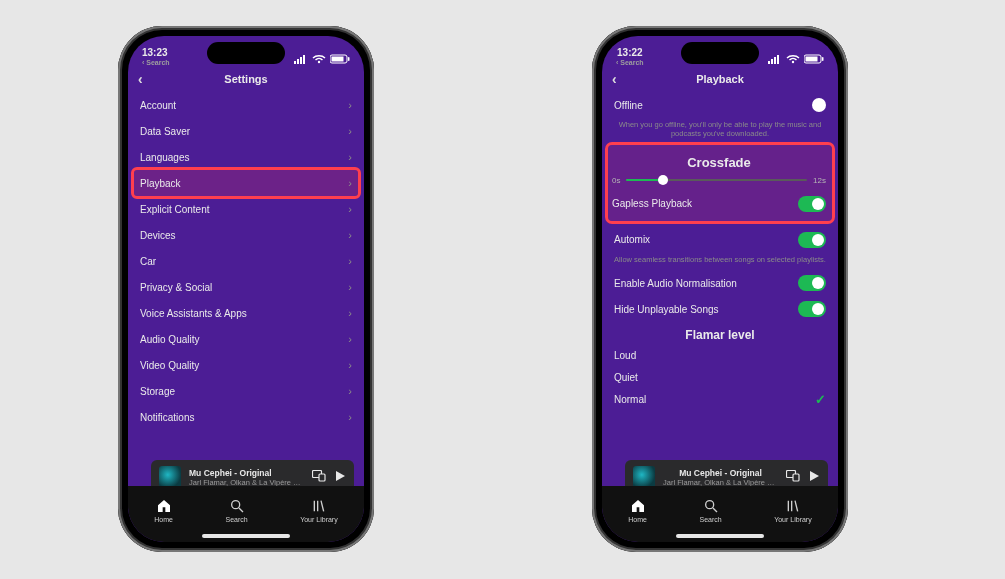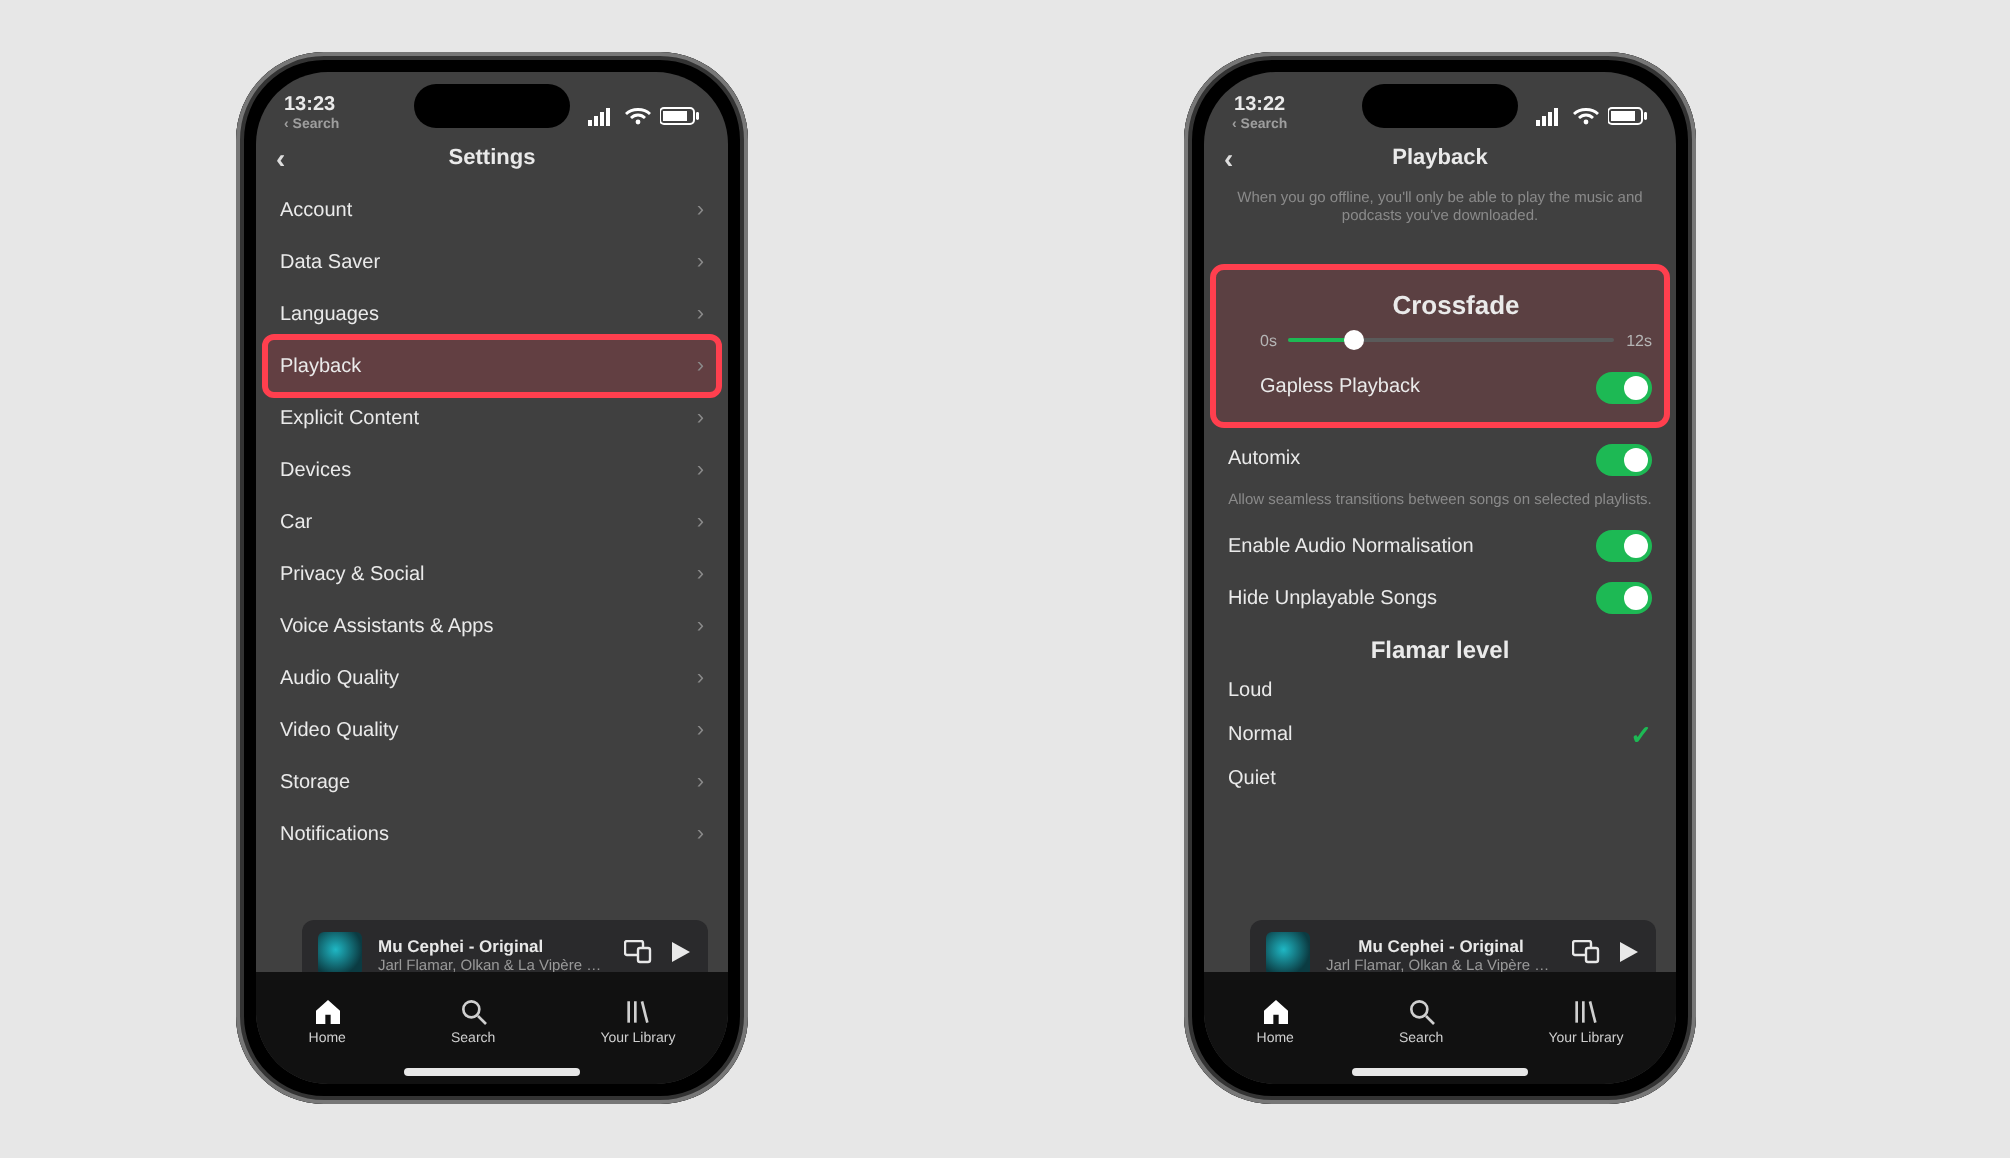--- a/index.html
+++ b/index.html
@@ -1,35 +1,35 @@
 <!DOCTYPE html>
 <html><head>
 <meta charset="utf-8">
 <style>
   html,body{margin:0;padding:0;width:1005px;height:579px;background:#e7e7e7;font-family:-apple-system,BlinkMacSystemFont,"Segoe UI",Helvetica,Arial,sans-serif;}
   .stage{position:relative;width:1005px;height:579px;}
   .phone{position:absolute;top:26px;width:256px;height:526px;border-radius:44px;background:#000;box-shadow:0 0 0 2px #777 inset,0 0 0 4px #333 inset;padding:10px 10px 10px 10px;box-sizing:border-box;}
   .phone.left{left:118px;}
   .phone.right{left:592px;text-align:center;}
-  .screen{position:relative;width:100%;height:100%;border-radius:36px;background:#404040;overflow:hidden;color:#eaeaea;font-size:10px;}
+  .screen{position:relative;width:100%;height:100%;border-radius:36px;background:#4c1d95;overflow:hidden;color:#eaeaea;font-size:10px;}
   .island{position:absolute;top:6px;left:50%;transform:translateX(-50%);width:78px;height:22px;background:#000;border-radius:14px;z-index:50;}
   .statusbar{display:flex;justify-content:space-between;align-items:flex-end;height:30px;padding:0 14px 0 14px;font-size:10px;font-weight:600;}
   .sb-left{display:flex;flex-direction:column;line-height:1;}
   .sb-back{font-size:7px;color:#9e9e9e;margin-top:1px;}
   .sb-right{display:flex;gap:4px;align-items:center;}
   .sig,.wifi,.batt{display:inline-block;}
   .header{height:26px;display:flex;align-items:center;justify-content:center;position:relative;font-size:11px;font-weight:600;}
   .header .back{position:absolute;left:10px;font-size:14px;color:#ddd;}
   .list{padding:0 12px;}
   .row{display:flex;align-items:center;justify-content:space-between;height:26px;font-size:10px;}
   .row .chev{color:#8a8a8a;font-size:11px;}
   .row.hl{background:rgba(255,63,78,0.18);outline:3px solid #ff3f4e;border-radius:3px;margin:0 -6px;padding:0 6px;}
   .desc{font-size:7.5px;color:#8a8a8a;line-height:1.25;padding:2px 0 6px 0;}
   .section-title{font-weight:700;font-size:13px;padding:6px 0 2px 0;}
-  .hlbox{outline:3px solid #ff3f4e;background:rgba(255,63,78,0.14);border-radius:4px;margin:16px -6px 6px -6px;padding:4px 6px 4px 22px;}
+  .hlbox{outline:3px solid #ff3f4e;background:rgba(255,63,78,0.14);border-radius:4px;margin:0 -6px 6px -6px;padding:4px 6px 4px 4px;}
   .slider-row{display:flex;align-items:center;gap:6px;font-size:8px;color:#b5b5b5;margin:4px 0 6px 0;}
   .slider{flex:1;height:2px;background:#5a5a5a;border-radius:2px;position:relative;}
   .slider .fill{position:absolute;left:0;top:0;height:100%;background:#1db954;border-radius:2px;}
   .slider .knob{position:absolute;top:50%;transform:translate(-50%,-50%);width:10px;height:10px;border-radius:50%;background:#fff;}
   .toggle{width:28px;height:16px;border-radius:10px;position:relative;}
   .toggle.on{background:#1db954;}
   .toggle .dot{position:absolute;top:2px;width:12px;height:12px;border-radius:50%;background:#fff;}
   .toggle.on .dot{right:2px;}
   .radio-off{width:14px;height:14px;border-radius:50%;background:#fff;}
   .check{color:#1db954;font-size:13px;font-weight:700;}
@@ -231,20 +231,24 @@
       </div>
 
       <div class="header">
         <span class="back">‹</span>
         <span>Playback</span>
       </div>
 
       <div class="content">
         <div class="list">
 
+          <div class="row">
+            <span>Offline</span>
+            <span class="radio-off"></span>
+          </div>
           <div class="desc">When you go offline, you'll only be able to play the music and podcasts you've downloaded.</div>
 
           <div class="hlbox">
             <div class="section-title">Crossfade</div>
             <div class="slider-row">
               <span>0s</span>
               <div class="slider">
                 <div class="fill" style="width:20%"></div>
                 <div class="knob" style="left:20%"></div>
               </div>
@@ -279,26 +283,26 @@
                 <span class="dot"></span>
               </span>
           </div>
 
           <div class="section-title" style="font-size:12px">Flamar level</div>
           <div class="row" style="height:22px">
               <span>Loud</span>
               <span></span>
             </div>
           <div class="row" style="height:22px">
+              <span>Quiet</span>
+              <span></span>
+            </div>
+          <div class="row" style="height:22px">
               <span>Normal</span>
               <span class="check">✓</span>
-            </div>
-          <div class="row" style="height:22px">
-              <span>Quiet</span>
-              <span></span>
             </div>
 
         </div>
       </div>
 
       <div class="nowplaying">
         <div class="np-art"></div>
         <div class="np-text">
           <div class="np-title">Mu Cephei - Original</div>
           <div class="np-sub">Jarl Flamar, Olkan &amp; La Vipère R…</div>

